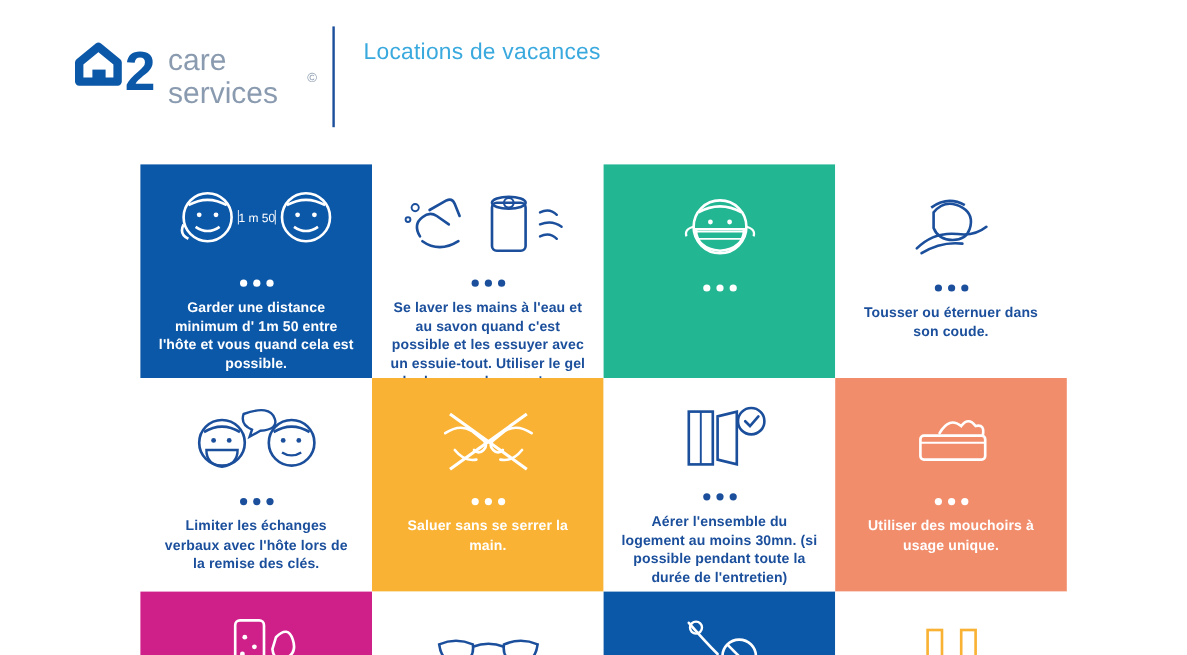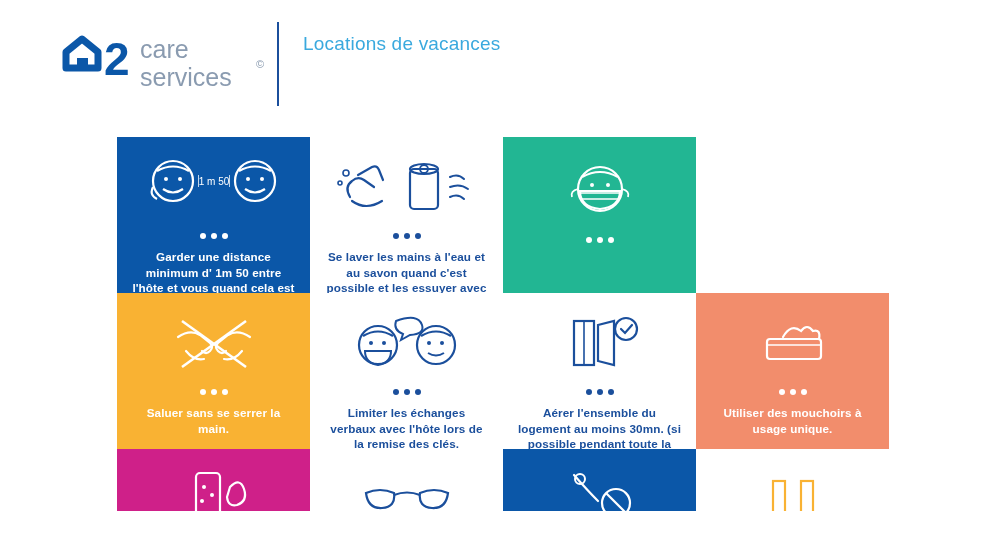--- a/index.html
+++ b/index.html
@@ -19,21 +19,21 @@
   .divider{position:absolute;left:277px;top:22px;width:2px;height:84px;background:#1b4f9c;}
   .head-text{position:absolute;left:303px;top:32px;width:640px;}
   .kicker{font-size:19px;color:#3aa9de;letter-spacing:.2px;line-height:24px;}
   .headline{font-size:19px;font-weight:bold;color:#1b4f9c;line-height:24px;margin-top:3px;}
   .subhead{font-size:13.5px;color:#3aa9de;line-height:19px;margin-top:10px;width:630px;}
 
   
   .grid{position:absolute;left:117px;top:137px;width:772px;}
   .row{display:flex;}
   .cell{
-    width:193px;height:156px;
+    width:193px;height:178px;
     box-sizing:border-box;
     padding:16px 14px 14px;
     display:flex;flex-direction:column;align-items:center;
     position:relative;
   }
   .cell.short{height:62px;overflow:hidden;}
   .icon{height:66px;display:flex;align-items:center;justify-content:center;margin-top:4px;}
   .dots{display:flex;gap:5px;margin:14px 0 10px;}
   .dots i{width:6px;height:6px;border-radius:50%;display:block;}
   .caption{
@@ -151,42 +151,39 @@
             <path d="M62 30 q8 2 6 8" fill="none" stroke="#ffffff" stroke-width="1.8"></path>
           </svg>
         </div>
         <div class="dots">
             <i></i>
             <i></i>
             <i></i>
           </div>
       </div>
 
+      <div class="cell c-white">
+        <div class="icon">
+          <svg class="ic" width="90" height="62" viewBox="0 0 90 62">
+            <path d="M30 18 q10 -12 24 -4 q10 6 6 18 q-3 9 -14 9 q-12 0 -16 -10 Z" fill="none" stroke="#1b4f9c" stroke-width="2.2"></path>
+            <path d="M28 14 q14 -10 28 -2" fill="none" stroke="#1b4f9c" stroke-width="2.2"></path>
+            <path d="M16 48 q14 -14 34 -12 q14 2 24 -6" fill="none" stroke="#1b4f9c" stroke-width="2.2" stroke-linecap="round"></path>
+            <path d="M20 52 q16 -10 34 -8" fill="none" stroke="#1b4f9c" stroke-width="2.2" stroke-linecap="round"></path>
+          </svg>
+        </div>
+        <div class="dots">
+            <i></i>
+            <i></i>
+            <i></i>
+          </div>
+        <div class="caption">Tousser ou éternuer dans son coude.</div>
+      </div>
     </div>
 
     <div class="row">
-
-      <div class="cell c-yellow">
-        <div class="icon">
-          <svg class="ic" width="92" height="62" viewBox="0 0 92 62">
-            <path d="M10 24 q12 -8 22 -2 l10 8 q4 4 0 8 q-4 4 -8 0" fill="none" stroke="#ffffff" stroke-width="2.2" stroke-linecap="round"></path>
-            <path d="M82 24 q-12 -8 -22 -2 l-10 8 q-4 4 0 8 q4 4 8 0" fill="none" stroke="#ffffff" stroke-width="2.2" stroke-linecap="round"></path>
-            <path d="M18 38 q8 10 18 8" fill="none" stroke="#ffffff" stroke-width="2.2" stroke-linecap="round"></path>
-            <path d="M74 38 q-8 10 -18 8" fill="none" stroke="#ffffff" stroke-width="2.2" stroke-linecap="round"></path>
-            <line x1="14" y1="8" x2="78" y2="54" stroke="#ffffff" stroke-width="2.6"></line>
-            <line x1="78" y1="8" x2="14" y2="54" stroke="#ffffff" stroke-width="2.6"></line>
-          </svg>
-        </div>
-        <div class="dots">
-            <i></i>
-            <i></i>
-            <i></i>
-          </div>
-        <div class="caption">Saluer sans se serrer la main.</div>
-      </div>
 
       <div class="cell c-white">
         <div class="icon">
           <svg class="ic" width="110" height="62" viewBox="0 0 110 62">
             <circle cx="26" cy="32" r="19" fill="none" stroke="#1b4f9c" stroke-width="2.2"></circle>
             <path d="M11 23 q15 -9 30 0" fill="none" stroke="#1b4f9c" stroke-width="2.2"></path>
             <circle cx="19" cy="30" r="2" fill="#1b4f9c"></circle>
               <circle cx="32" cy="30" r="2" fill="#1b4f9c"></circle>
             <path d="M13 38 h26 q0 12 -13 14 q-13 -2 -13 -14 Z" fill="none" stroke="#1b4f9c" stroke-width="2"></path>
             <circle cx="84" cy="32" r="19" fill="none" stroke="#1b4f9c" stroke-width="2.2"></circle>
@@ -198,20 +195,39 @@
           </svg>
         </div>
         <div class="dots">
             <i></i>
             <i></i>
             <i></i>
           </div>
         <div class="caption">Limiter les échanges verbaux avec l'hôte lors de la remise des clés.</div>
       </div>
 
+      <div class="cell c-yellow">
+        <div class="icon">
+          <svg class="ic" width="92" height="62" viewBox="0 0 92 62">
+            <path d="M10 24 q12 -8 22 -2 l10 8 q4 4 0 8 q-4 4 -8 0" fill="none" stroke="#ffffff" stroke-width="2.2" stroke-linecap="round"></path>
+            <path d="M82 24 q-12 -8 -22 -2 l-10 8 q-4 4 0 8 q4 4 8 0" fill="none" stroke="#ffffff" stroke-width="2.2" stroke-linecap="round"></path>
+            <path d="M18 38 q8 10 18 8" fill="none" stroke="#ffffff" stroke-width="2.2" stroke-linecap="round"></path>
+            <path d="M74 38 q-8 10 -18 8" fill="none" stroke="#ffffff" stroke-width="2.2" stroke-linecap="round"></path>
+            <line x1="14" y1="8" x2="78" y2="54" stroke="#ffffff" stroke-width="2.6"></line>
+            <line x1="78" y1="8" x2="14" y2="54" stroke="#ffffff" stroke-width="2.6"></line>
+          </svg>
+        </div>
+        <div class="dots">
+            <i></i>
+            <i></i>
+            <i></i>
+          </div>
+        <div class="caption">Saluer sans se serrer la main.</div>
+      </div>
+
       <div class="cell c-white">
         <div class="icon">
           <svg class="ic" width="92" height="62" viewBox="0 0 92 62">
             <rect x="20" y="8" width="20" height="44" fill="none" stroke="#1b4f9c" stroke-width="2.2"></rect>
             <path d="M44 12 l16 -4 v44 l-16 -4 Z" fill="none" stroke="#1b4f9c" stroke-width="2.2"></path>
             <line x1="30" y1="8" x2="30" y2="52" stroke="#1b4f9c" stroke-width="1.6"></line>
             <circle cx="72" cy="16" r="11" fill="none" stroke="#1b4f9c" stroke-width="2.2"></circle>
             <path d="M67 16 l4 4 l7 -8" fill="none" stroke="#1b4f9c" stroke-width="2.2" stroke-linecap="round"></path>
           </svg>
         </div>

